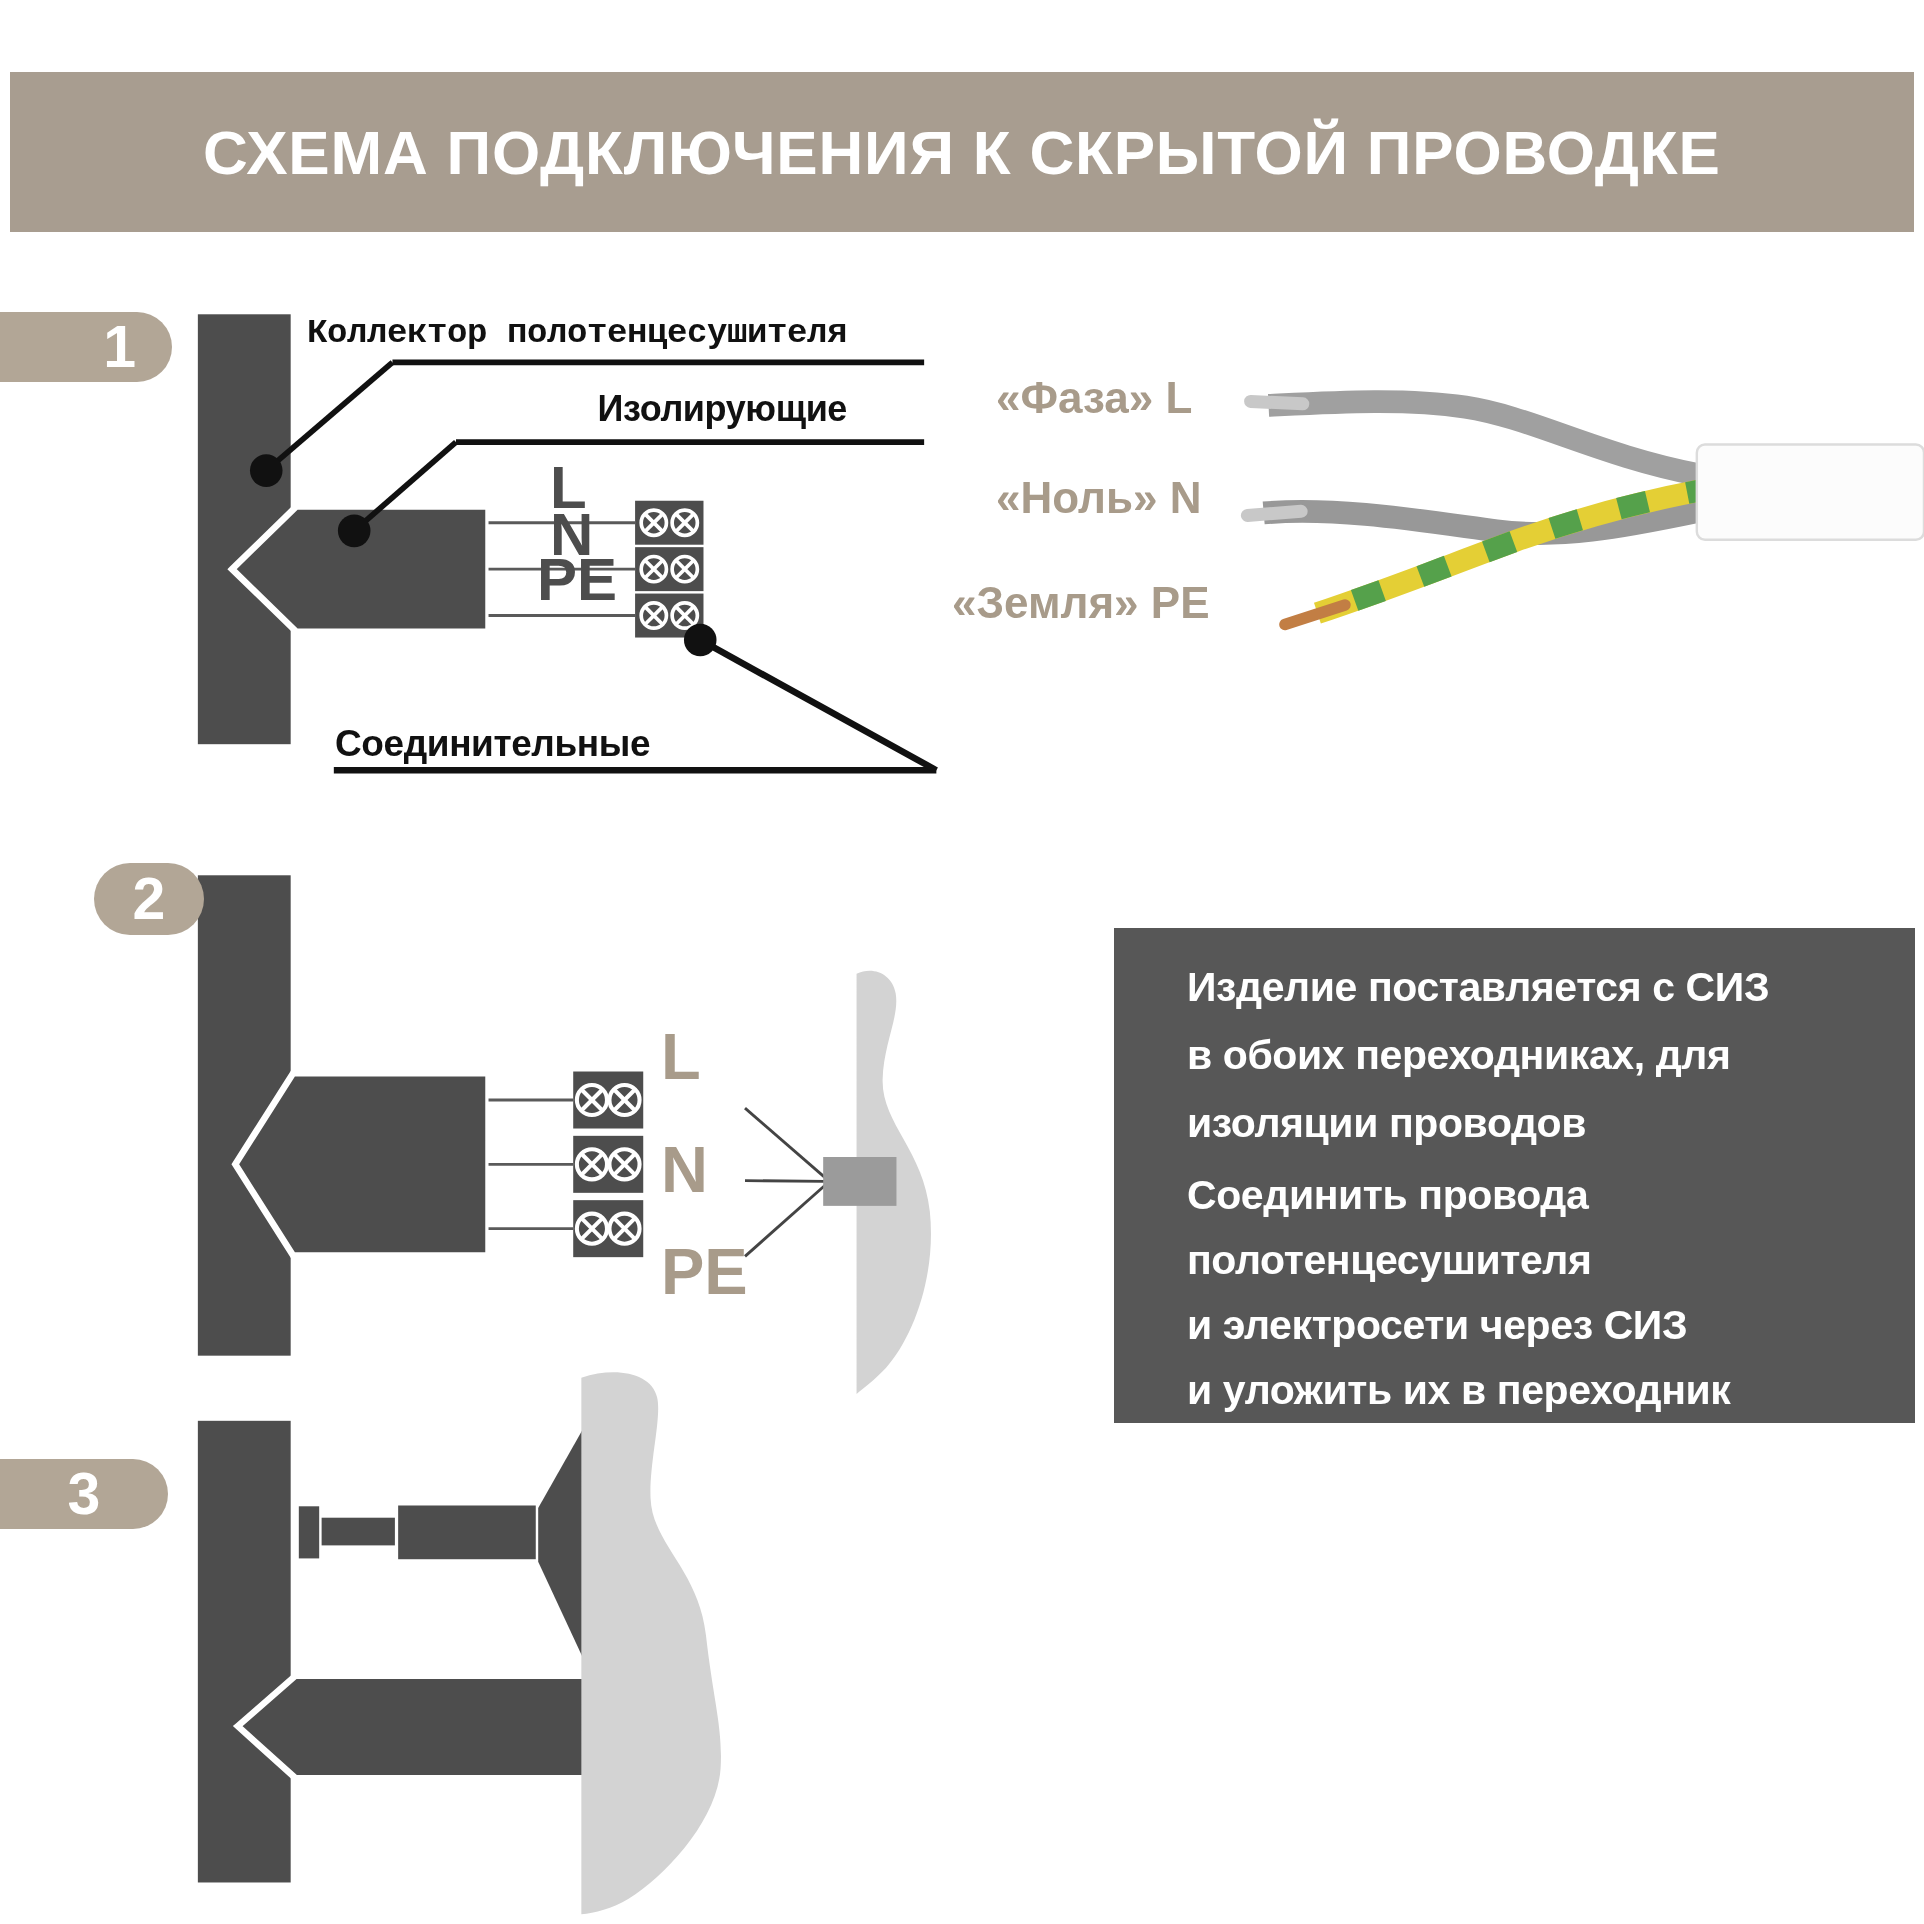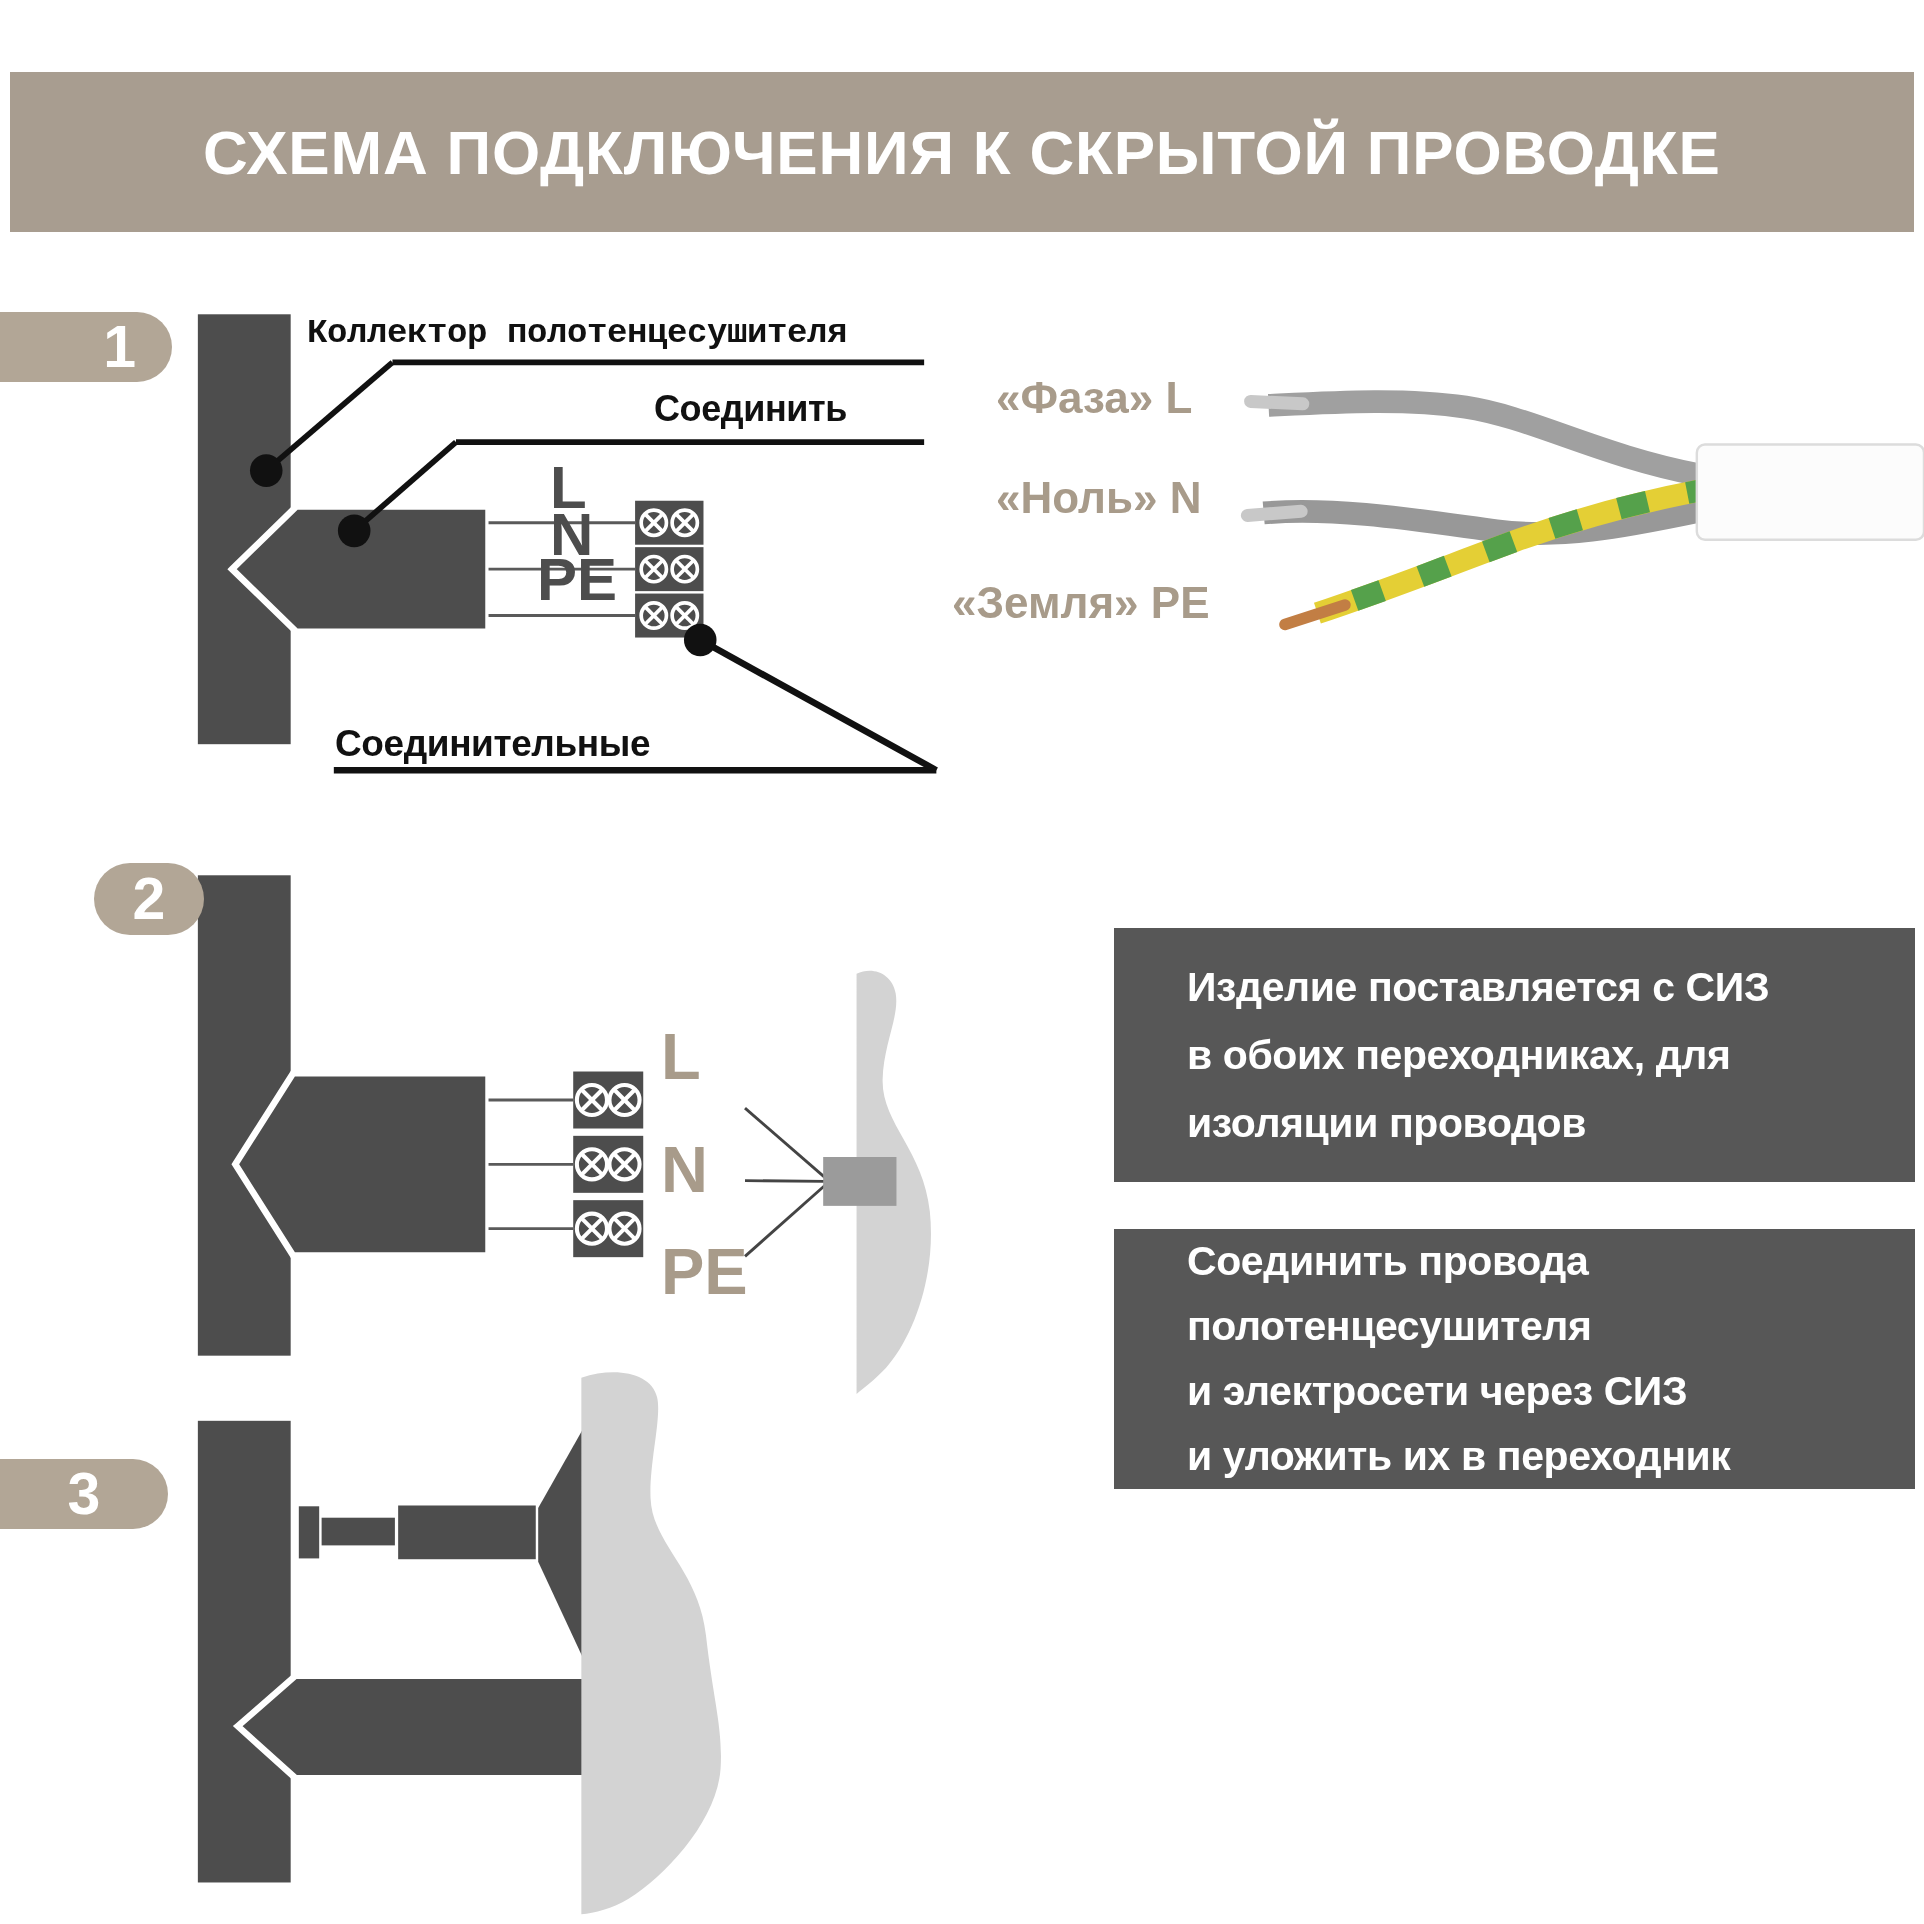--- a/index.html
+++ b/index.html
@@ -144,21 +144,21 @@
 
   <div class="abs hdr">
     <div class="hdr-title">СХЕМА ПОДКЛЮЧЕНИЯ К СКРЫТОЙ ПРОВОДКЕ</div>
   </div>
 
   <div class="abs badge badge1">1</div>
   <div class="abs badge badge2">2</div>
   <div class="abs badge badge3">3</div>
 
   <div class="abs callout" style="right:1077px;top:314px;font-size:34px;text-align:right;font-family:Liberation Mono, monospace;">Коллектор полотенцесушителя</div>
-  <div class="abs callout" style="right:1077px;top:388px;font-size:36px;text-align:right;">Соединить</div>
+  <div class="abs callout" style="right:1077px;top:388px;font-size:36px;text-align:right;">Изолирующие</div>
   <div class="abs" style="left:335px;top:680px;margin-top:41px;">
     <div class="callout" style="font-size:37px;line-height:46px;">Соединительные</div>
   </div>
 
   <div class="abs term1" style="left:550px;top:458px;">L</div>
   <div class="abs term1" style="left:550px;top:505px;">N</div>
   <div class="abs term1" style="left:537px;top:550px;">PE</div>
 
   <div class="abs wlabel" style="left:996px;top:376px;">«Фаза» L</div>
   <div class="abs wlabel" style="left:996px;top:476px;">«Ноль» N</div>
@@ -166,21 +166,21 @@
 
   <div class="abs term2" style="left:661px;top:1024px;">L</div>
   <div class="abs term2" style="left:661px;top:1137px;">N</div>
   <div class="abs term2" style="left:661px;top:1239px;">PE</div>
 
   <div class="abs note n1" style="top:928px;height:254px;">
     <div class="note-line">Изделие поставляется с СИЗ</div>
     <div class="note-line">в обоих переходниках, для</div>
     <div class="note-line">изоляции проводов</div>
   </div>
-  <div class="abs note n2" style="top:1229px;height:260px;">
+  <div class="abs note n2" style="top:1163px;height:260px;">
     <div class="note-line">Соединить провода</div>
     <div class="note-line">полотенцесушителя</div>
     <div class="note-line">и электросети через СИЗ</div>
     <div class="note-line">и уложить их в переходник</div>
   </div>
 
 </div>
 
 
 </body></html>

